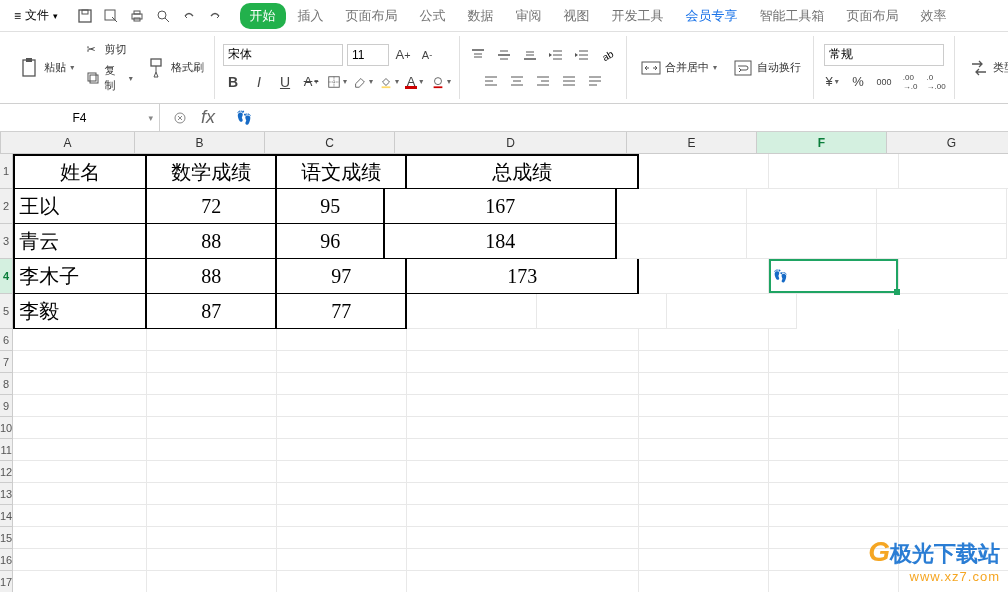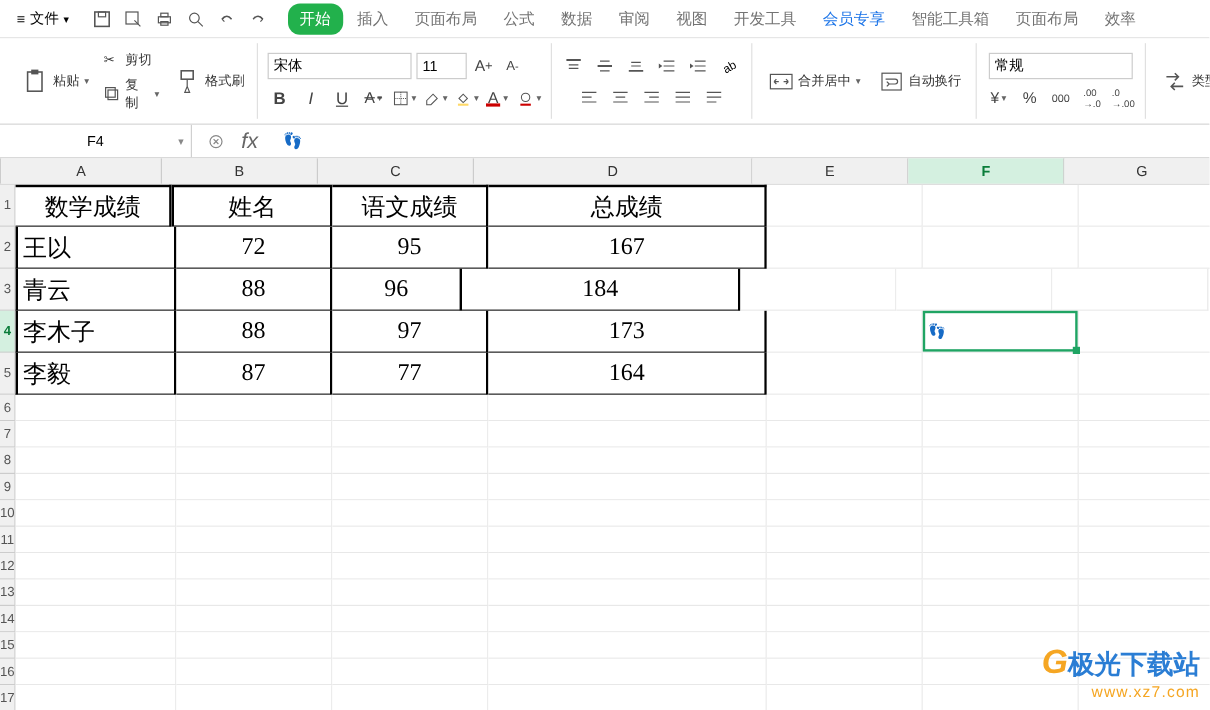--- a/index.html
+++ b/index.html
@@ -413,32 +413,32 @@
         <div class="rowh" data-name="row-header-12" style="height: 22px;">12</div>
         <div class="rowh" data-name="row-header-13" style="height: 22px;">13</div>
         <div class="rowh" data-name="row-header-14" style="height: 22px;">14</div>
         <div class="rowh" data-name="row-header-15" style="height: 22px;">15</div>
         <div class="rowh" data-name="row-header-16" style="height: 22px;">16</div>
         <div class="rowh" data-name="row-header-17" style="height: 22px;">17</div>
       </div>
     <div class="cells" id="cells-container" data-name="cells-area">
 
     <div class="cell-row" data-name="table-row">
+          <div class="cell data data-header tbl-border-t tbl-border-l tbl-border-r" data-name="cell-A1" style="width: 134px; height: 35px; border-bottom: 1.5px solid rgb(0, 0, 0);">姓名</div>
           <div class="cell data data-header tbl-border-t tbl-border-r" data-name="cell-B1" style="width: 130px; height: 35px; border-bottom: 1.5px solid rgb(0, 0, 0);">数学成绩</div>
-          <div class="cell data data-header tbl-border-t tbl-border-l tbl-border-r" data-name="cell-A1" style="width: 134px; height: 35px; border-bottom: 1.5px solid rgb(0, 0, 0);">姓名</div>
           <div class="cell data data-header tbl-border-t tbl-border-r" data-name="cell-C1" style="width: 130px; height: 35px; border-bottom: 1.5px solid rgb(0, 0, 0);">语文成绩</div>
           <div class="cell data data-header tbl-border-t tbl-border-r" data-name="cell-D1" style="width: 232px; height: 35px; border-bottom: 1.5px solid rgb(0, 0, 0);">总成绩</div>
           <div class="cell" data-name="cell-E1" style="width: 130px; height: 35px;"></div>
           <div class="cell" data-name="cell-F1" style="width: 130px; height: 35px;"></div>
           <div class="cell" data-name="cell-G1" style="width: 130px; height: 35px;"></div>
         </div>
         <div class="cell-row" data-name="table-row">
           <div class="cell data data-name-c tbl-border-l tbl-border-r" data-name="cell-A2" style="width: 134px; height: 35px; border-bottom: 1.5px solid rgb(0, 0, 0);">王以</div>
           <div class="cell data data-num tbl-border-r" data-name="cell-B2" style="width: 130px; height: 35px; border-bottom: 1.5px solid rgb(0, 0, 0);">72</div>
-          <div class="cell data data-num tbl-border-r" data-name="cell-C2" style="width: 130px; height: 35px; border-bottom: 1.5px solid rgb(0, 0, 0); text-align: right;">95</div>
+          <div class="cell data data-num tbl-border-r" data-name="cell-C2" style="width: 108px; height: 35px; border-bottom: 1.5px solid rgb(0, 0, 0); text-align: right;">95</div>
           <div class="cell data data-num tbl-border-r" data-name="cell-D2" style="width: 232px; height: 35px; border-bottom: 1.5px solid rgb(0, 0, 0);">167</div>
           <div class="cell" data-name="cell-E2" style="width: 130px; height: 35px;"></div>
           <div class="cell" data-name="cell-F2" style="width: 130px; height: 35px;"></div>
           <div class="cell" data-name="cell-G2" style="width: 130px; height: 35px;"></div>
         </div>
         <div class="cell-row" data-name="table-row">
           <div class="cell data data-name-c tbl-border-l tbl-border-r" data-name="cell-A3" style="width: 134px; height: 35px; border-bottom: 1.5px solid rgb(0, 0, 0);">青云</div>
           <div class="cell data data-num tbl-border-r" data-name="cell-B3" style="width: 130px; height: 35px; border-bottom: 1.5px solid rgb(0, 0, 0);">88</div>
           <div class="cell data data-num tbl-border-r" data-name="cell-C3" style="width: 108px; height: 35px; border-bottom: 1.5px solid rgb(0, 0, 0);">96</div>
           <div class="cell data data-num tbl-border-r" data-name="cell-D3" style="width: 232px; height: 35px; border-bottom: 1.5px solid rgb(0, 0, 0);">184</div>
@@ -452,21 +452,20 @@
           <div class="cell data data-num tbl-border-r" data-name="cell-C4" style="width: 130px; height: 35px; border-bottom: 1.5px solid rgb(0, 0, 0);">97</div>
           <div class="cell data data-num tbl-border-r" data-name="cell-D4" style="width: 232px; height: 35px; border-bottom: 1.5px solid rgb(0, 0, 0);">173</div>
           <div class="cell" data-name="cell-E4" style="width: 130px; height: 35px;"></div>
           <div class="cell" data-name="cell-F4" style="width: 130px; height: 35px;">👣</div>
           <div class="cell" data-name="cell-G4" style="width: 130px; height: 35px;"></div>
         </div>
         <div class="cell-row" data-name="table-row">
           <div class="cell data data-name-c tbl-border-b tbl-border-l tbl-border-r" data-name="cell-A5" style="width: 134px; height: 35px; border-bottom: 1.5px solid rgb(0, 0, 0);">李毅</div>
           <div class="cell data data-num tbl-border-b tbl-border-r" data-name="cell-B5" style="width: 130px; height: 35px; border-bottom: 1.5px solid rgb(0, 0, 0);">87</div>
           <div class="cell data data-num tbl-border-b tbl-border-r" data-name="cell-C5" style="width: 130px; height: 35px; border-bottom: 1.5px solid rgb(0, 0, 0);">77</div>
-          <div class="cell data data-num tbl-border-b tbl-border-r" data-name="cell-D5" style="width: 232px; height: 35px; border-bottom: 1.5px solid rgb(0, 0, 0);">164</div>
           <div class="cell" data-name="cell-E5" style="width: 130px; height: 35px;"></div>
           <div class="cell" data-name="cell-F5" style="width: 130px; height: 35px;"></div>
           <div class="cell" data-name="cell-G5" style="width: 130px; height: 35px;"></div>
         </div>
         <div class="cell-row" data-name="table-row">
           <div class="cell" data-name="cell-A6" style="width: 134px; height: 22px;"></div>
           <div class="cell" data-name="cell-B6" style="width: 130px; height: 22px;"></div>
           <div class="cell" data-name="cell-C6" style="width: 130px; height: 22px;"></div>
           <div class="cell" data-name="cell-D6" style="width: 232px; height: 22px;"></div>
           <div class="cell" data-name="cell-E6" style="width: 130px; height: 22px;"></div>

